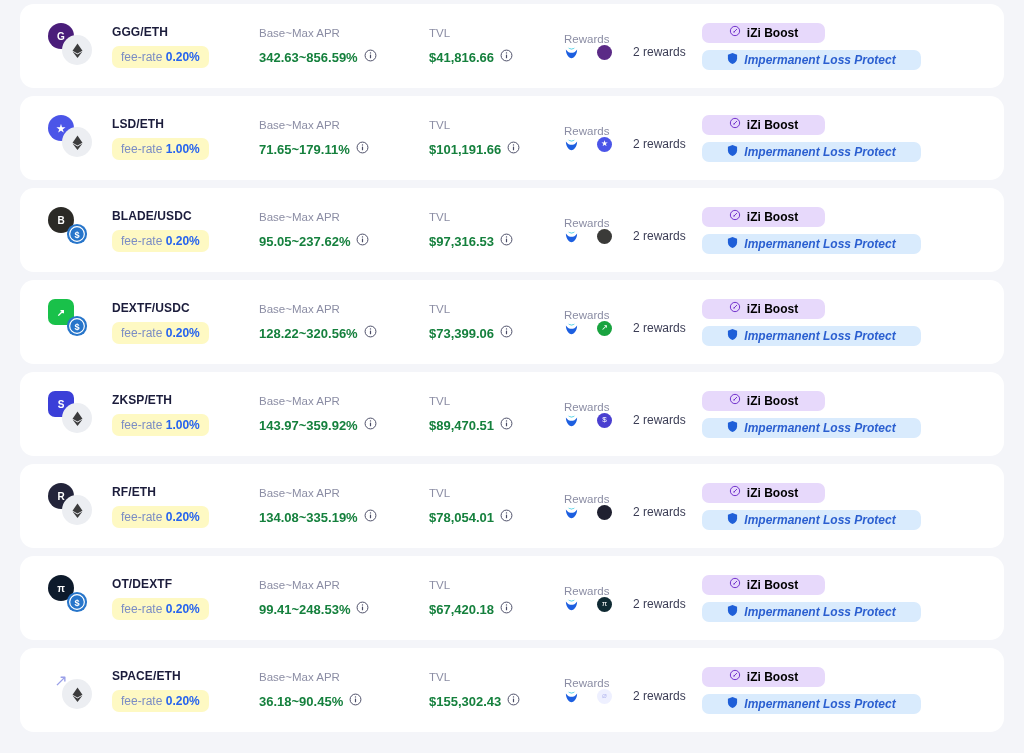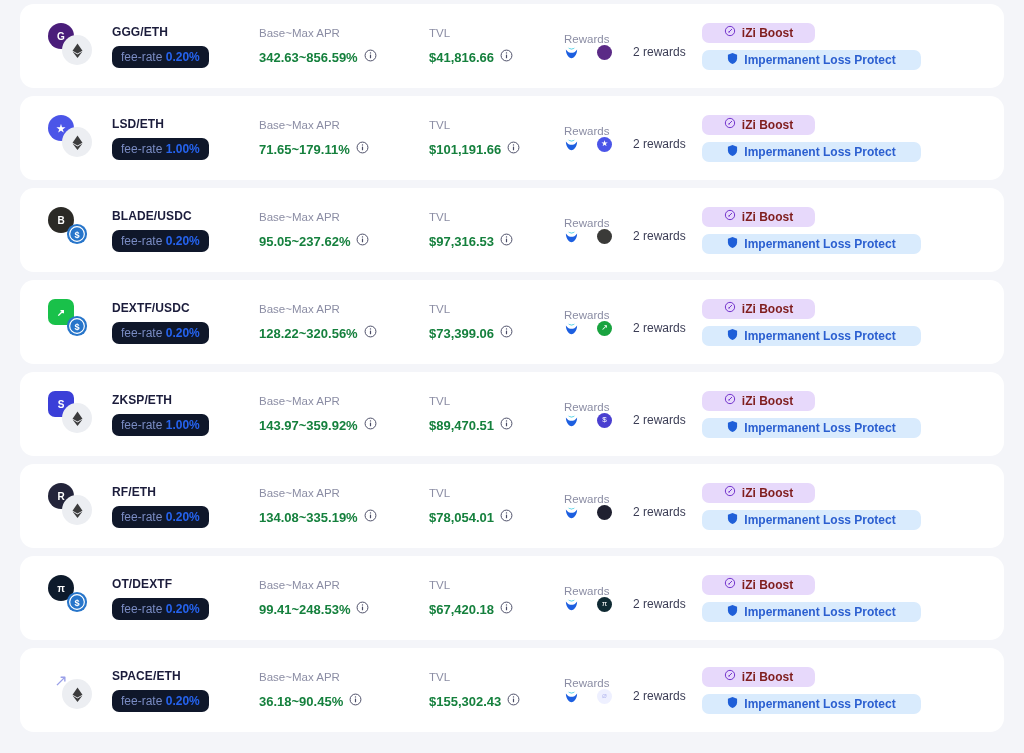--- a/index.html
+++ b/index.html
@@ -31,21 +31,21 @@
           font-size: 10px; font-weight: 700; color: #fff; }
   .sq { width: 100%; height: 100%; border-radius: 7px; display:flex; align-items:center; justify-content:center;
         font-size: 10px; font-weight: 700; color:#fff; }
   .eth-c { width:100%; height:100%; border-radius:50%; background:#eceef2; display:flex; align-items:center; justify-content:center; }
 
   
   .name-col { flex: 0 0 155px; padding-left: 8px; }
   .pair-name { font-size: 12px; font-weight: 700; color: #1b1c3b; letter-spacing: .1px; }
   .fee-badge {
     display: inline-block; margin-top: 7px;
-    background: #0f172a; border-radius: 7px;
+    background: #fef9c3; border-radius: 7px;
     padding: 4px 9px; font-size: 12px; color: #7a8cc4; font-weight: 400;
   }
   .fee-badge b { color: #2563ef; font-weight: 700; }
 
   
   .apr-col { flex: 0 0 170px; }
   .tvl-col { flex: 0 0 135px; }
   .rw-col  { flex: 0 0 132px; }
   .col-label { font-size: 11.5px; color: #8b8da4; font-weight: 400; }
   .col-value {
@@ -58,22 +58,22 @@
   .rw-row { display: flex; align-items: flex-start; gap: 18px; }
   .rw-ic { width: 15px; height: 15px; border-radius: 50%; display:flex; align-items:center; justify-content:center; }
   .rw-text { font-size: 12px; color: #3b3d55; margin-left: 3px; }
 
   
   .badges { flex: 1; display: flex; flex-direction: column; align-items: flex-start; gap: 7px; padding-left: 6px; }
   .badge {
     display: flex; align-items: center; justify-content: center; gap: 6px;
     border-radius: 7px; font-size: 12px; font-weight: 700; height: 20px;
   }
-  .badge-boost { background: #e7d9fb; color: #7f1d1d; width: 113px; }
-  .badge-ilp   { background: #d9ebfd; color: #2b5fd0; width: 219px; }
+  .badge-boost { background: #e7d9fb; color: #000000; width: 123px; }
+  .badge-ilp   { background: #d9ebfd; color: #2b5fd0; width: 219px; font-style: italic; }
 </style>
 </head>
 <body>
 
 <div id="app">
     <div class="pool-card">
       <div class="pair-icons">
         <div class="tok tok-a">
           <div class="circ" style="background:#4a1d7a">G</div>
         </div>

